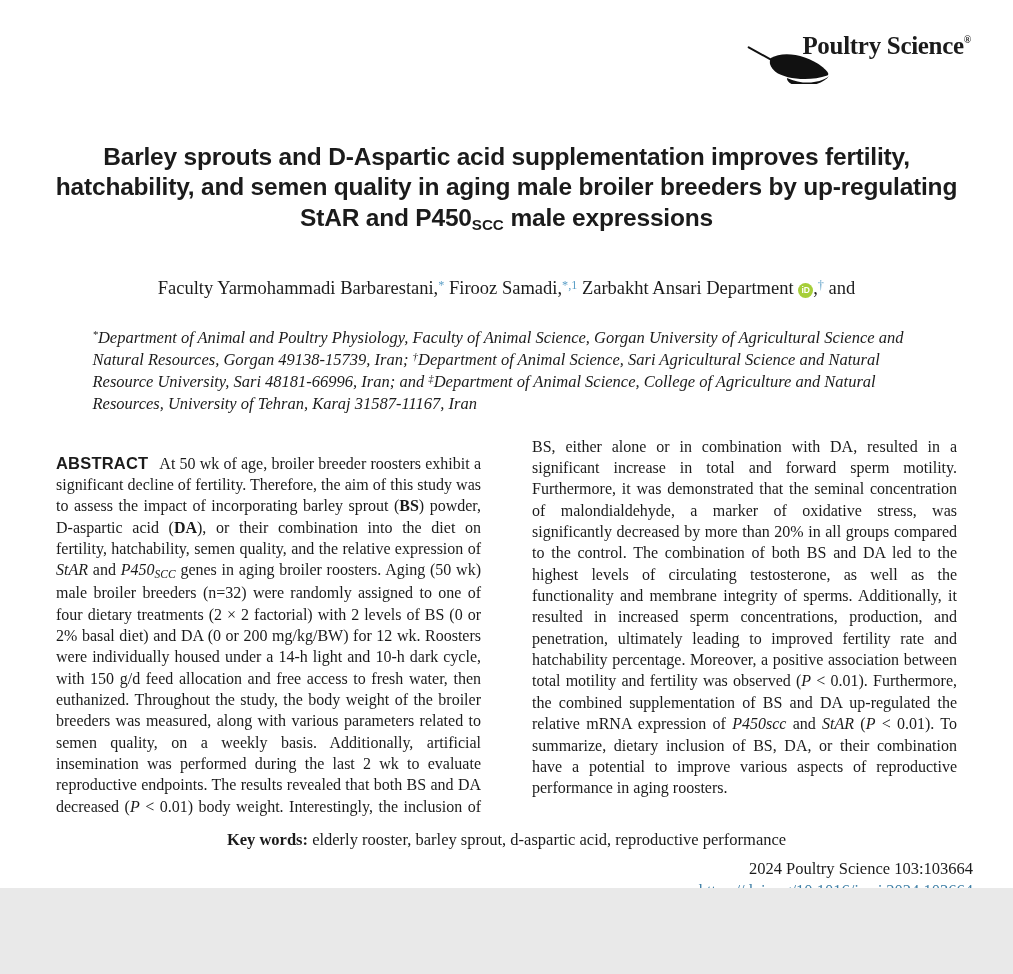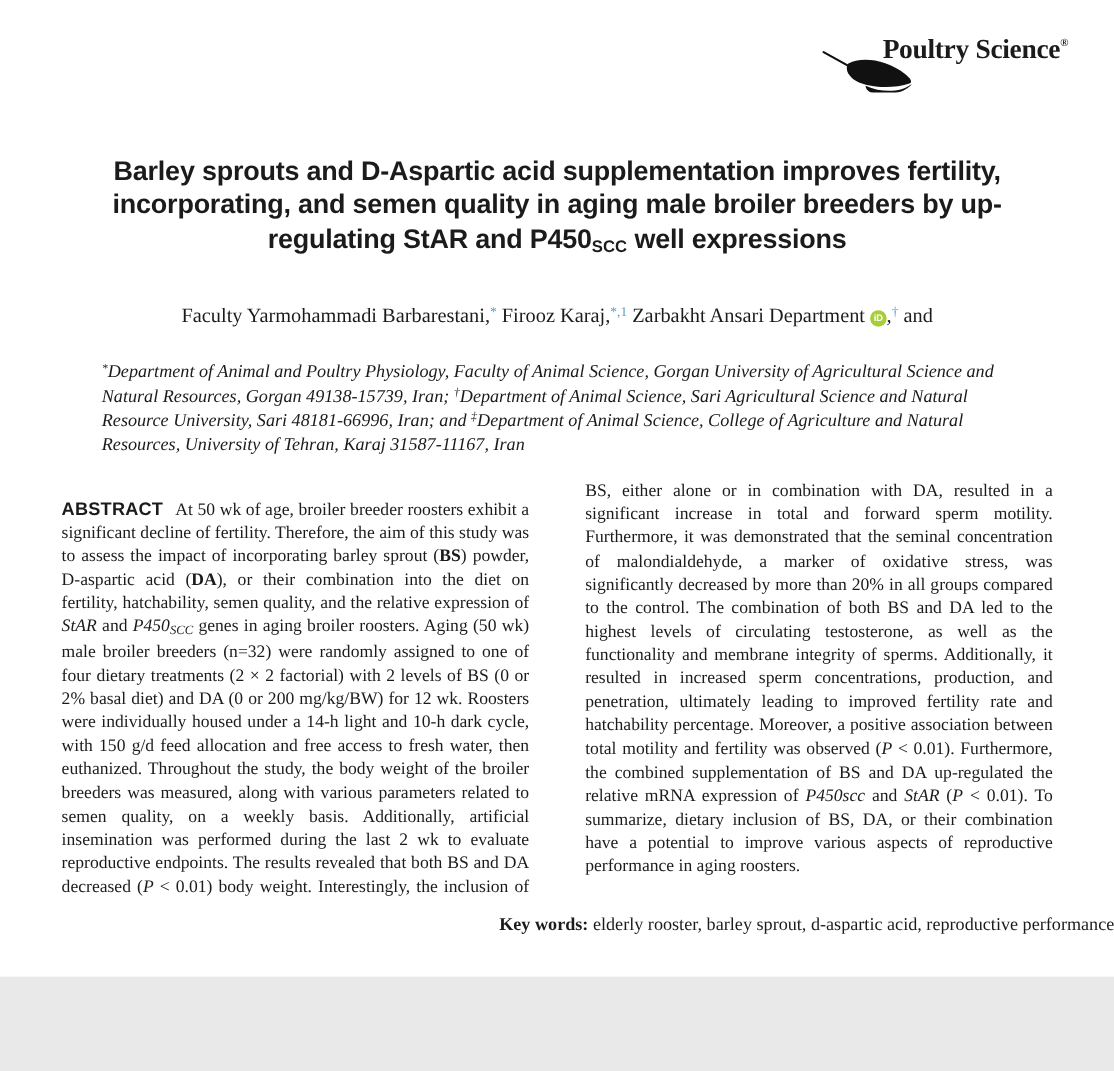--- a/index.html
+++ b/index.html
@@ -75,21 +75,21 @@
     font-family:"Liberation Sans", sans-serif;
     font-weight:700;font-size:16.5px;
     margin-right:11px;letter-spacing:0.2px;
     -webkit-hyphens:none;hyphens:none;
   }
   .seg-b{font-weight:700;}
   .seg-i{font-style:italic;}
   .seg-isub{font-style:italic;font-size:0.72em;vertical-align:-0.22em;}
   
   .keywords{
-    margin-top:13px;text-align:right;font-size:16.5px;
+    margin-top:13px;text-align:center;font-size:16.5px;
   }
   .keywords .kw-label{font-weight:700;}
   
   .citation{
     margin:8px 40px 0;text-align:right;
     font-size:16.5px;line-height:1.3;
   }
   .citation .doi{
     color:var(--link-blue);text-decoration:none;display:inline-block;
   }
@@ -101,30 +101,34 @@
 
   <div class="logo">
     <svg class="feather" viewBox="0 0 120 55" xmlns="http://www.w3.org/2000/svg" aria-hidden="true">
       <path d="M2 7 L38 27" stroke="#111" stroke-width="2.6" stroke-linecap="round" fill="none"></path>
       <path d="M31 21 C 46 12, 76 15, 99 33 C 105 38, 108 42, 105 44 C 82 52, 50 49, 37 39 C 30 33, 28 27, 31 21 Z" fill="#111"></path>
       <path d="M52 47 C 72 56, 94 55, 107 45 C 101 54, 80 61, 58 55 C 54 53, 52 50, 52 47 Z" fill="#111"></path>
     </svg>
     <div class="jname"><span>Poultry Science</span><span class="reg">®</span></div>
   </div>
 
-  <h1 class="title"><span>Barley sprouts and D-Aspartic acid supplementation improves fertility, incorporating, and semen quality in aging male broiler breeders by up-regulating StAR and P450</span><span class="seg-titlesub">SCC</span><span> well expressions</span></h1>
+  <h1 class="title"><span>Barley sprouts and D-Aspartic acid supplementation improves fertility, hatchability, and semen quality in aging male broiler breeders by up-regulating StAR and P450</span><span class="seg-titlesub">SCC</span><span> male expressions</span></h1>
 
   <div class="byline">
-    <div><span>Faculty Yarmohammadi Barbarestani,</span><span class="seg-suplink">*</span><span> Firooz Karaj,</span><span class="seg-suplink">*,1</span><span> Zarbakht Ansari Department </span><span class="icon-orcid">iD</span><span>,</span><span class="seg-suplink">†</span><span> and</span></div>
+    <div><span>Faculty Yarmohammadi Barbarestani,</span><span class="seg-suplink">*</span><span> Firooz Samadi,</span><span class="seg-suplink">*,1</span><span> Zarbakht Ansari Department </span><span class="icon-orcid">iD</span><span>,</span><span class="seg-suplink">†</span><span> and</span></div>
   </div>
 
   <div class="affiliations"><span class="seg-sup">*</span><span>Department of Animal and Poultry Physiology, Faculty of Animal Science, Gorgan University of Agricultural Science and Natural Resources, Gorgan 49138-15739, Iran; </span><span class="seg-sup">†</span><span>Department of Animal Science, Sari Agricultural Science and Natural Resource University, Sari 48181-66996, Iran; and </span><span class="seg-sup">‡</span><span>Department of Animal Science, College of Agriculture and Natural Resources, University of Tehran, Karaj 31587-11167, Iran</span></div>
 
   <div class="abstract">
     <p><span class="abs-head">ABSTRACT</span><span><span>At 50 wk of age, broiler breeder roosters exhibit a significant decline of fertility. Therefore, the aim of this study was to assess the impact of incorporating barley sprout (</span><span class="seg-b">BS</span><span>) powder, D-aspartic acid (</span><span class="seg-b">DA</span><span>), or their combination into the diet on fertility, hatchability, semen quality, and the relative expression of </span><span class="seg-i">StAR</span><span> and </span><span class="seg-i">P450</span><span class="seg-isub">SCC</span><span> genes in aging broiler roosters. Aging (50 wk) male broiler breeders (n=32) were randomly assigned to one of four dietary treatments (2 × 2 factorial) with 2 levels of BS (0 or 2% basal diet) and DA (0 or 200 mg/kg/BW) for 12 wk. Roosters were individually housed under a 14-h light and 10-h dark cycle, with 150 g/d feed allocation and free access to fresh water, then euthanized. Throughout the study, the body weight of the broiler breeders was measured, along with various parameters related to semen quality, on a weekly basis. Additionally, artificial insemination was performed during the last 2 wk to evaluate reproductive endpoints. The results revealed that both BS and DA decreased (</span><span class="seg-i">P</span><span> &lt; 0.01) body weight. Interestingly, the inclusion of BS, either alone or in combination with DA, resulted in a significant increase in total and forward sperm motility. Furthermore, it was demonstrated that the seminal concentration of malondialdehyde, a marker of oxidative stress, was significantly decreased by more than 20% in all groups compared to the control. The combination of both BS and DA led to the highest levels of circulating testosterone, as well as the functionality and membrane integrity of sperms. Additionally, it resulted in increased sperm concentrations, production, and penetration, ultimately leading to improved fertility rate and hatchability percentage. Moreover, a positive association between total motility and fertility was observed (</span><span class="seg-i">P</span><span> &lt; 0.01). Furthermore, the combined supplementation of BS and DA up-regulated the relative mRNA expression of </span><span class="seg-i">P450scc</span><span> and </span><span class="seg-i">StAR</span><span> (</span><span class="seg-i">P</span><span> &lt; 0.01). To summarize, dietary inclusion of BS, DA, or their combination have a potential to improve various aspects of reproductive performance in aging roosters.</span></span></p>
   </div>
 
   <div class="keywords">
     <span class="kw-label">Key words:</span><span> elderly rooster, barley sprout, d-aspartic acid, reproductive performance</span>
   </div>
 
+  <div class="citation">
+    <div>2024 Poultry Science 103:103664</div>
+    <a href="#" class="doi">https://doi.org/10.1016/j.psj.2024.103664</a>
+  </div>
 
 </div>
 
 </body></html>

